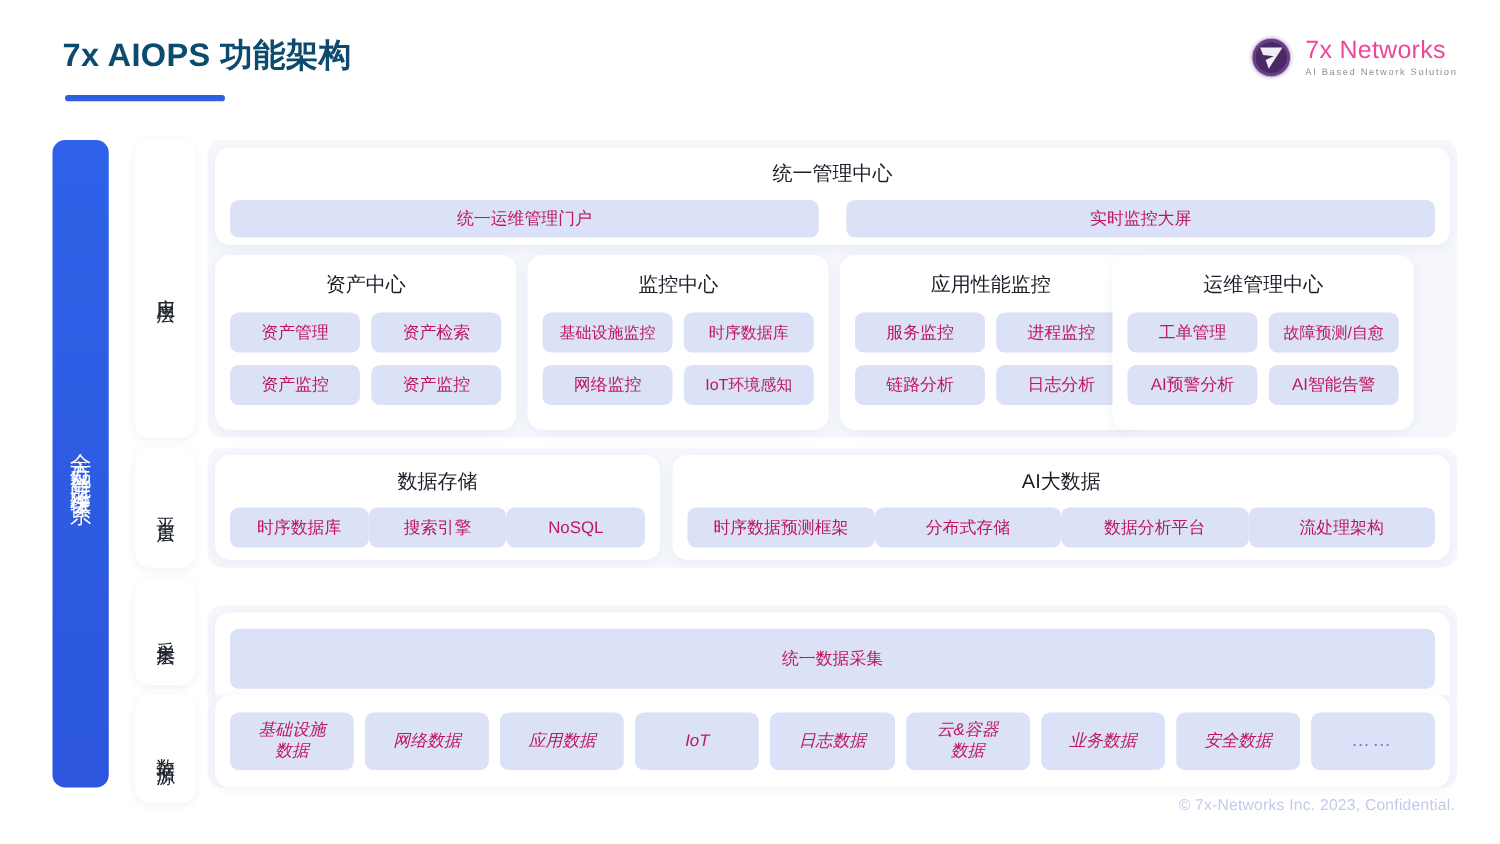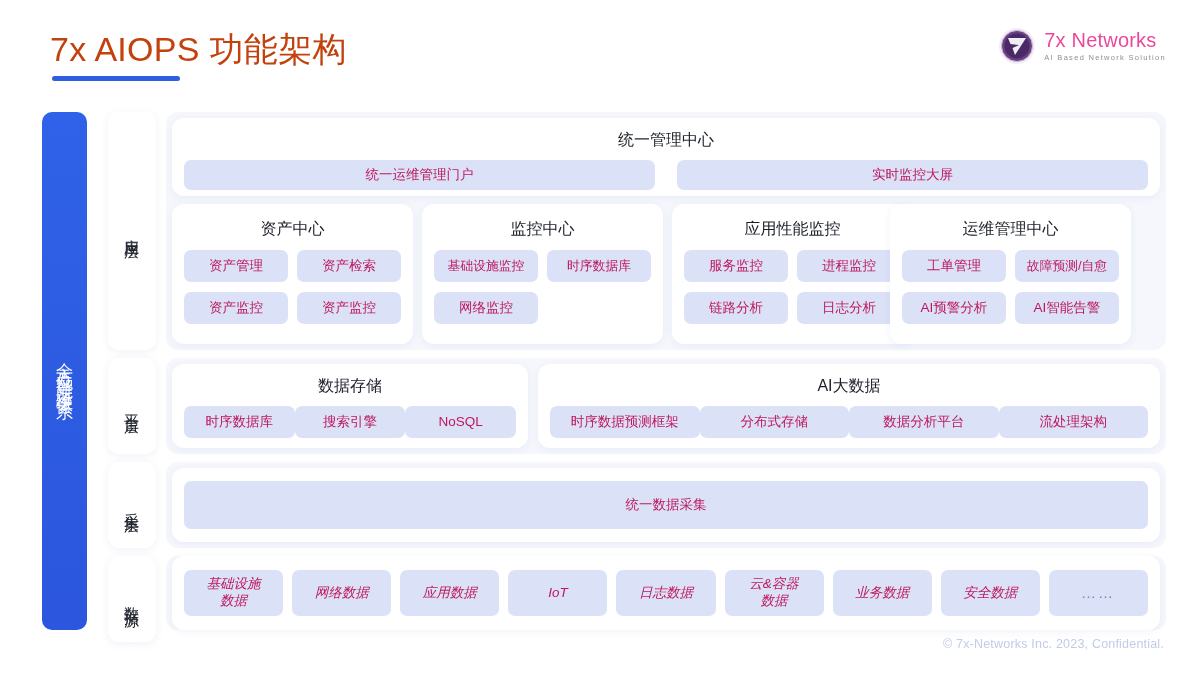--- a/index.html
+++ b/index.html
@@ -21,24 +21,24 @@
   .header {
     position: absolute;
     left: 0; top: 0;
     width: 1200px;
     height: 100px;
   }
   .page-title {
     position: absolute;
     left: 50px;
     top: 27px;
-    font-size: 34px;
-    font-weight: normal;
+    font-size: 26px;
+    font-weight: bold;
     letter-spacing: 0.3px;
-    color: #c2410c;
+    color: #0c4a6e;
     white-space: nowrap;
   }
   .title-underline {
     position: absolute;
     left: 52px;
     top: 76px;
     width: 128px;
     height: 5px;
     border-radius: 3px;
     background: #2f5fe0;
@@ -213,21 +213,21 @@
     position: absolute;
     left: 12px;
     top: 42px;
     display: flex;
   }
   #card-store .plat-chips { width: 332px; }
   #card-bigdata .plat-chips { width: 598px; }
   .plat-chips .chip { flex: 1; height: 32px; }
 
   
-  #row-coll { top: 362px; height: 86px; }
+  #row-coll { top: 384px; height: 86px; }
   #card-collect { left: 6px; top: 6px; width: 988px; height: 74px; }
   #chip-collect {
     position: absolute;
     left: 12px; top: 13px;
     width: 964px; height: 48px;
   }
 
   
   #row-src { top: 456px; height: 74px; }
   #card-src { left: 6px; top: 0px; width: 988px; height: 74px; font-style: italic; }
@@ -316,20 +316,21 @@
         <div class="chip">资产监控</div>
       </div>
     </div>
 
     <div class="card app-card" id="card-mon">
       <div class="card-title">监控中心</div>
       <div class="app-grid">
         <div class="chip wide-text">基础设施监控</div>
         <div class="chip wide-text">时序数据库</div>
         <div class="chip">网络监控</div>
+        <div class="chip wide-text">IoT环境感知</div>
       </div>
     </div>
 
     <div class="card app-card" id="card-apm">
       <div class="card-title">应用性能监控</div>
       <div class="app-grid">
         <div class="chip">服务监控</div>
         <div class="chip">进程监控</div>
         <div class="chip">链路分析</div>
         <div class="chip">日志分析</div>

